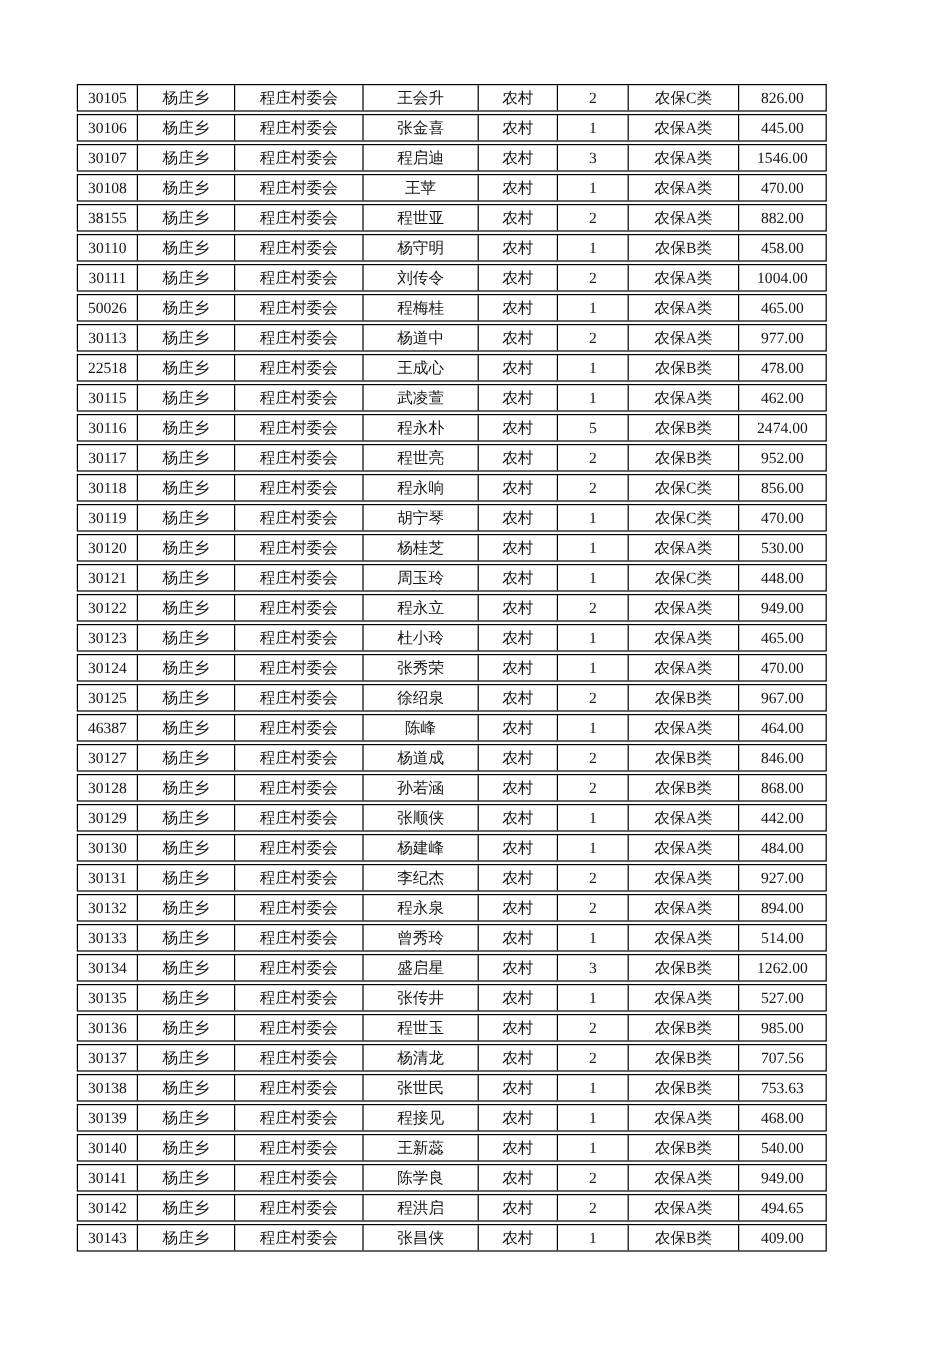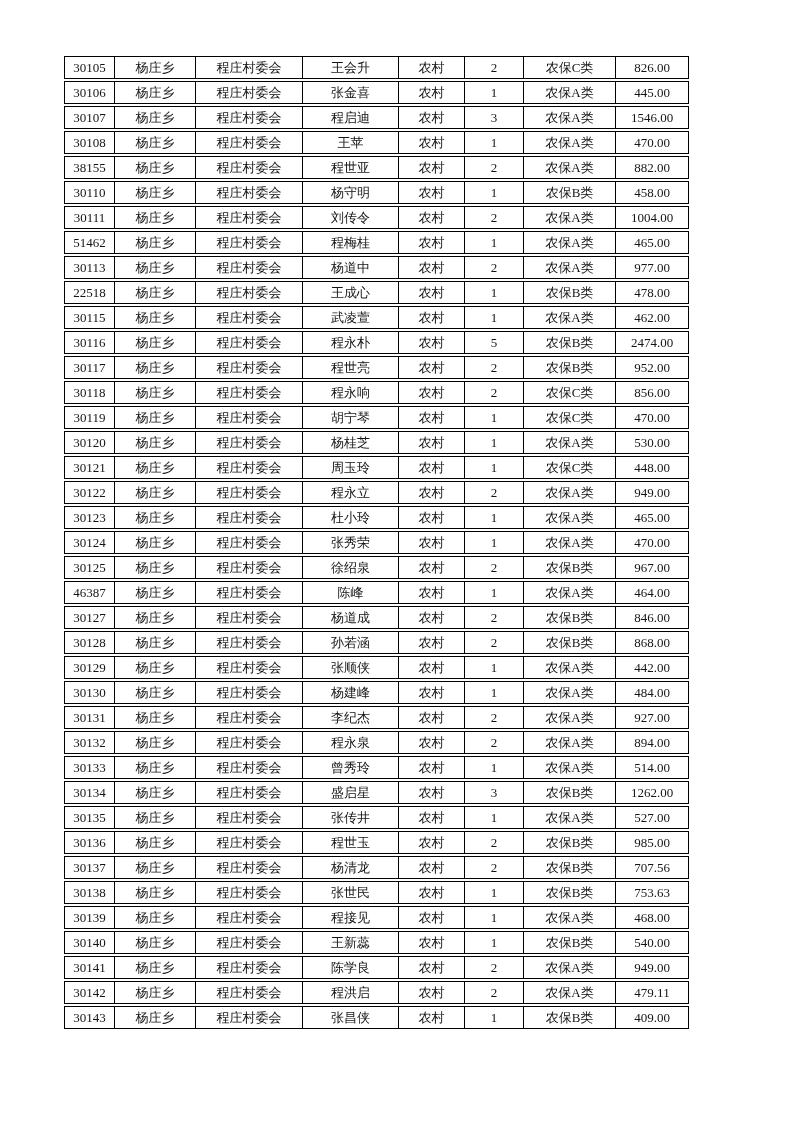--- a/index.html
+++ b/index.html
@@ -11,21 +11,21 @@
     position: relative;
     width: 793px;
     height: 1122px;
     background: #ffffff;
     overflow: hidden;
     font-family: "Liberation Serif", "DejaVu Serif", serif;
   }
   .records-table {
     position: absolute;
     left: 64px;
-    top: 56px;
+    top: 70px;
     width: 625px;
   }
   .row {
     display: flex;
     box-sizing: border-box;
     width: 625px;
     height: 23px;
     border: 1px solid #000000;
     margin-bottom: 2px;
     background: #ffffff;
@@ -121,21 +121,21 @@
         <div class="cell c0">30111</div>
         <div class="cell c1">杨庄乡</div>
         <div class="cell c2">程庄村委会</div>
         <div class="cell c3">刘传令</div>
         <div class="cell c4">农村</div>
         <div class="cell c5">2</div>
         <div class="cell c6">农保A类</div>
         <div class="cell c7">1004.00</div>
       </div>
       <div class="row">
-        <div class="cell c0">51462</div>
+        <div class="cell c0">50026</div>
         <div class="cell c1">杨庄乡</div>
         <div class="cell c2">程庄村委会</div>
         <div class="cell c3">程梅桂</div>
         <div class="cell c4">农村</div>
         <div class="cell c5">1</div>
         <div class="cell c6">农保A类</div>
         <div class="cell c7">465.00</div>
       </div>
       <div class="row">
         <div class="cell c0">30113</div>
@@ -428,21 +428,21 @@
         <div class="cell c7">949.00</div>
       </div>
       <div class="row">
         <div class="cell c0">30142</div>
         <div class="cell c1">杨庄乡</div>
         <div class="cell c2">程庄村委会</div>
         <div class="cell c3">程洪启</div>
         <div class="cell c4">农村</div>
         <div class="cell c5">2</div>
         <div class="cell c6">农保A类</div>
-        <div class="cell c7">479.11</div>
+        <div class="cell c7">494.65</div>
       </div>
       <div class="row">
         <div class="cell c0">30143</div>
         <div class="cell c1">杨庄乡</div>
         <div class="cell c2">程庄村委会</div>
         <div class="cell c3">张昌侠</div>
         <div class="cell c4">农村</div>
         <div class="cell c5">1</div>
         <div class="cell c6">农保B类</div>
         <div class="cell c7">409.00</div>

